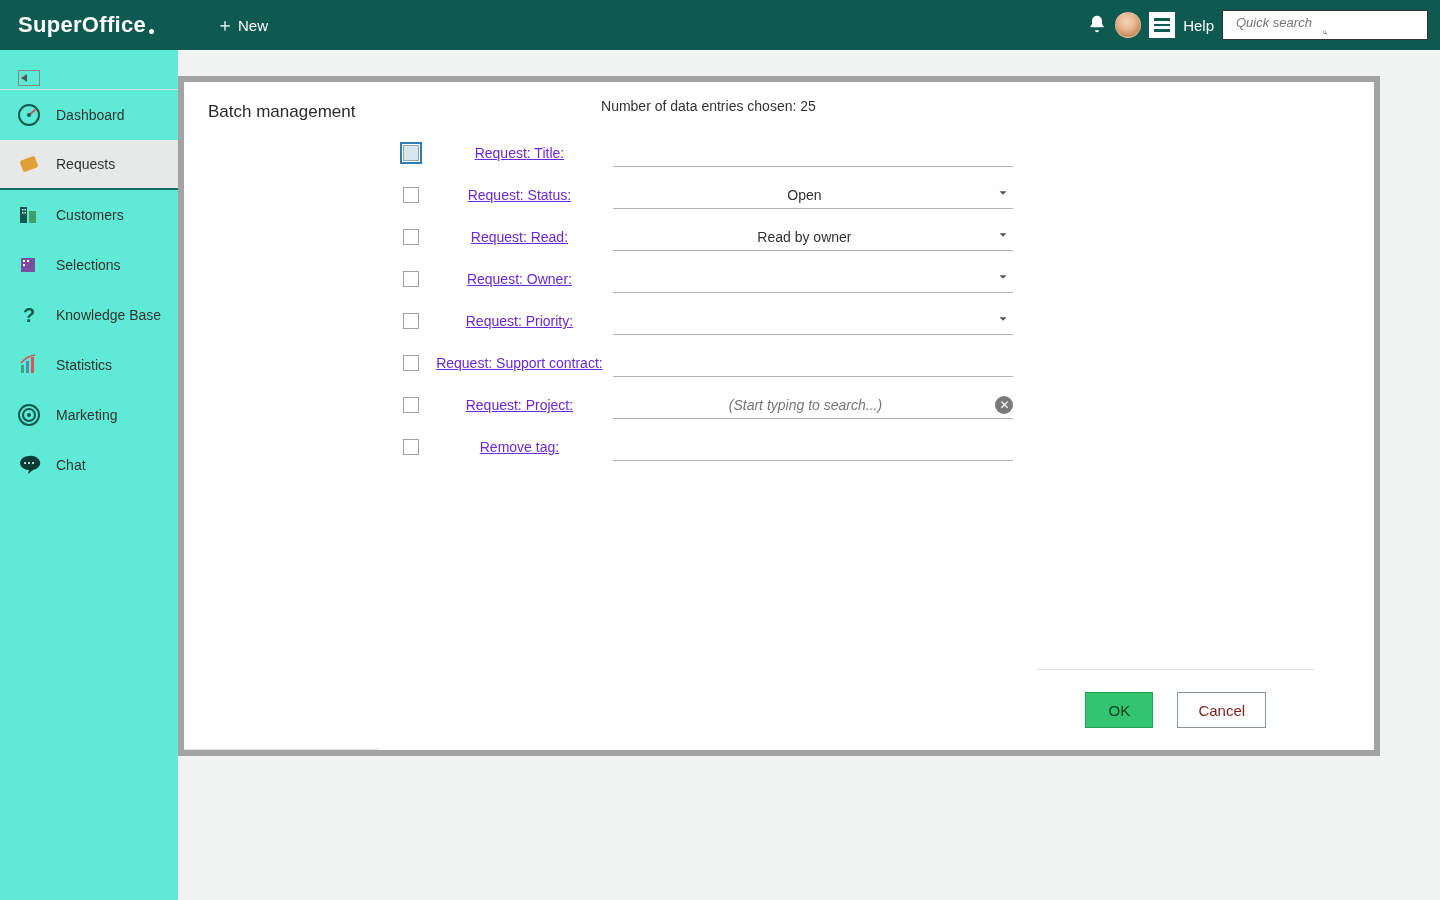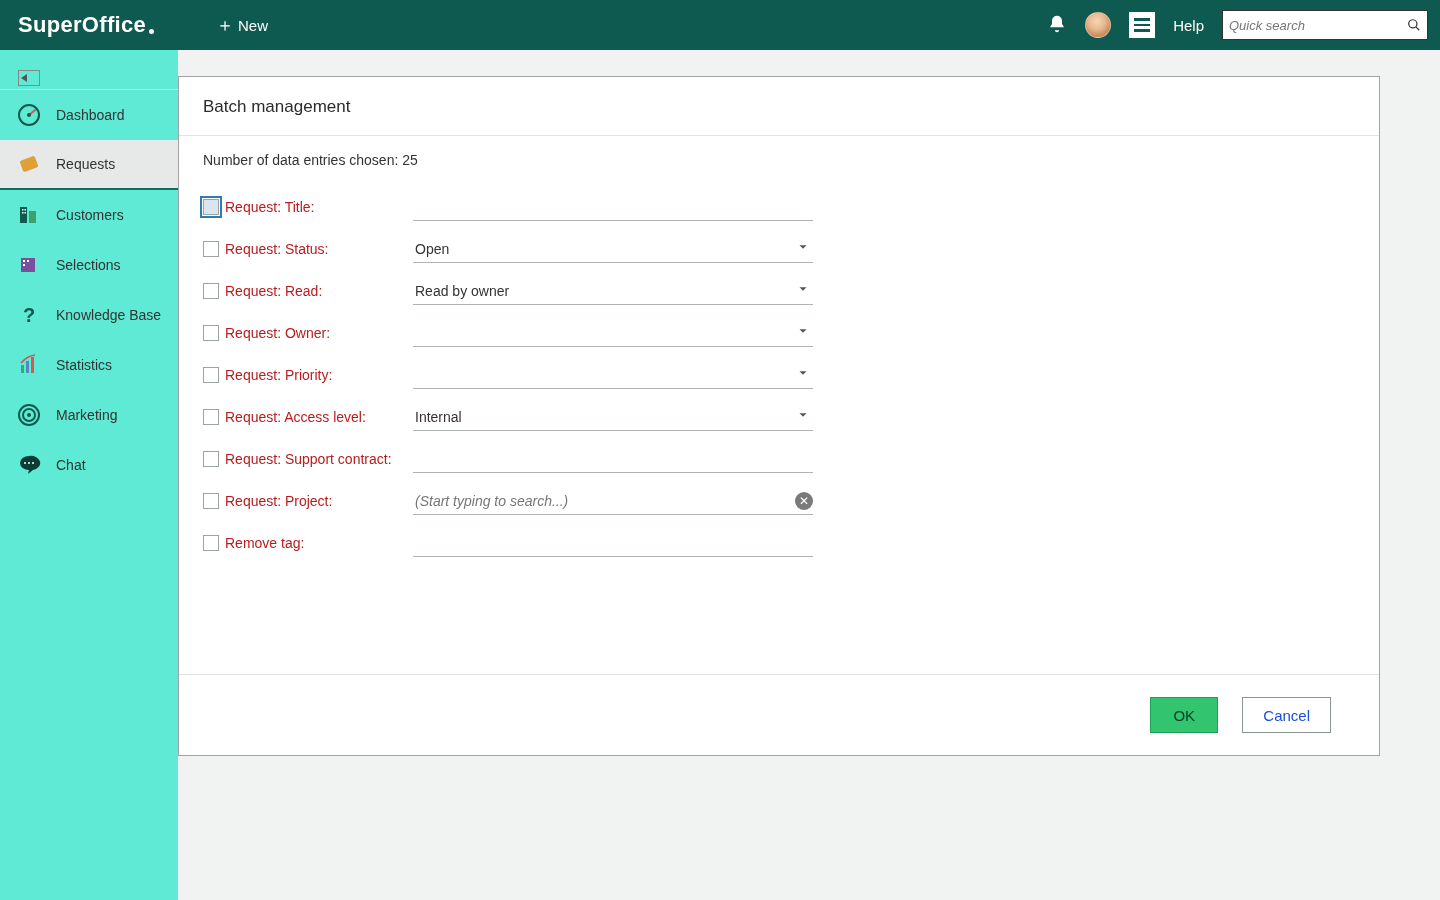--- a/index.html
+++ b/index.html
@@ -46,21 +46,21 @@
   }
   .new-btn .plus {
     font-size: 18px;
     margin-right: 4px;
     font-weight: 300;
   }
   .header-spacer { flex: 1; }
   .header-right {
     display: flex;
     align-items: center;
-    gap: 18px;
+    gap: 8px;
   }
   .bell-icon svg { width: 20px; height: 20px; fill: #fff; }
   .avatar {
     width: 26px; height: 26px;
     border-radius: 50%;
     background: radial-gradient(circle at 45% 35%, #f4d5b8 0%, #e8b890 40%, #c98e5e 70%);
     border: 1px solid rgba(255,255,255,0.3);
   }
   .menu-square {
     width: 26px; height: 26px;
@@ -77,21 +77,22 @@
     background: #0f5a50;
   }
   .help-link { cursor: pointer; font-size: 15px; }
   .search-box {
     display: flex;
     align-items: center;
     background: #fff;
     border: 1px solid #333;
     width: 206px;
     height: 30px;
-    padding: 12px 6px;
+    padding: 4px 6px;
+    flex-direction: column;
   }
   .search-box input {
     flex: 1;
     border: none;
     outline: none;
     font-size: 13px;
     font-style: italic;
     color: #555;
     background: transparent;
   }
@@ -147,24 +148,25 @@
   }
   .nav-item svg { width: 24px; height: 24px; }
 
   
   .main {
     flex: 1;
     padding: 26px 60px 0 0;
   }
   .panel {
     background: #fff;
-    border: 1px solid #a3a3a3;
-    display: flex;
-    flex-direction: column;
+    border: 6px solid #a3a3a3;
+    display: flex;
+    flex-direction: row;
     min-height: 680px;
+    text-align: center;
   }
   .panel-title {
     font-size: 17px;
     color: #2b2b2b;
     padding: 20px 24px 18px;
     border-bottom: 1px solid #e0e3e3;
   }
   .panel-body {
     padding: 16px 24px 10px;
     flex: 0 0 auto;
@@ -186,21 +188,22 @@
     background: #fff;
     flex-shrink: 0;
   }
   .field-row.focused .checkbox {
     outline: 2px solid #2c7cb8;
     outline-offset: 1px;
     background: #d9e6ef;
   }
   .field-row .label {
     width: 188px;
-    color: #b91c1c;
+    color: #6d28d9;
+    text-decoration: underline;
   }
   .field-row .control {
     width: 400px;
     height: 28px;
     border-bottom: 1px solid #aeb4b4;
     display: flex;
     align-items: center;
     position: relative;
     color: #333;
   }
@@ -242,21 +245,21 @@
     padding: 0 20px;
   }
   .btn-ok {
     background: #32c46e;
     border: 1px solid #1fa157;
     color: #0d3c22;
   }
   .btn-cancel {
     background: #fff;
     border: 1px solid #8a9595;
-    color: #1d4ed8;
+    color: #7f1d1d;
   }
 </style>
 </head>
 <body>
 
 <div class="header">
   <div class="logo">
     <span>SuperOffice</span>
     <span class="logo-dot"></span>
   </div>
@@ -438,30 +441,20 @@
           <div class="checkbox"></div>
           <div class="label">Request: Priority:</div>
           <div class="control">
             <span class="value"></span>
             <span class="chevron"><svg viewBox="0 0 24 24">
                   <path d="M6 9l6 6 6-6z"></path>
                 </svg></span>
           </div>
         </div>
 
-        <div class="field-row">
-          <div class="checkbox"></div>
-          <div class="label">Request: Access level:</div>
-          <div class="control">
-            <span class="value">Internal</span>
-            <span class="chevron"><svg viewBox="0 0 24 24">
-                  <path d="M6 9l6 6 6-6z"></path>
-                </svg></span>
-          </div>
-        </div>
 
         <div class="field-row">
           <div class="checkbox"></div>
           <div class="label">Request: Support contract:</div>
           <div class="control">
             <span class="value"></span>
           </div>
         </div>
 
         <div class="field-row">

